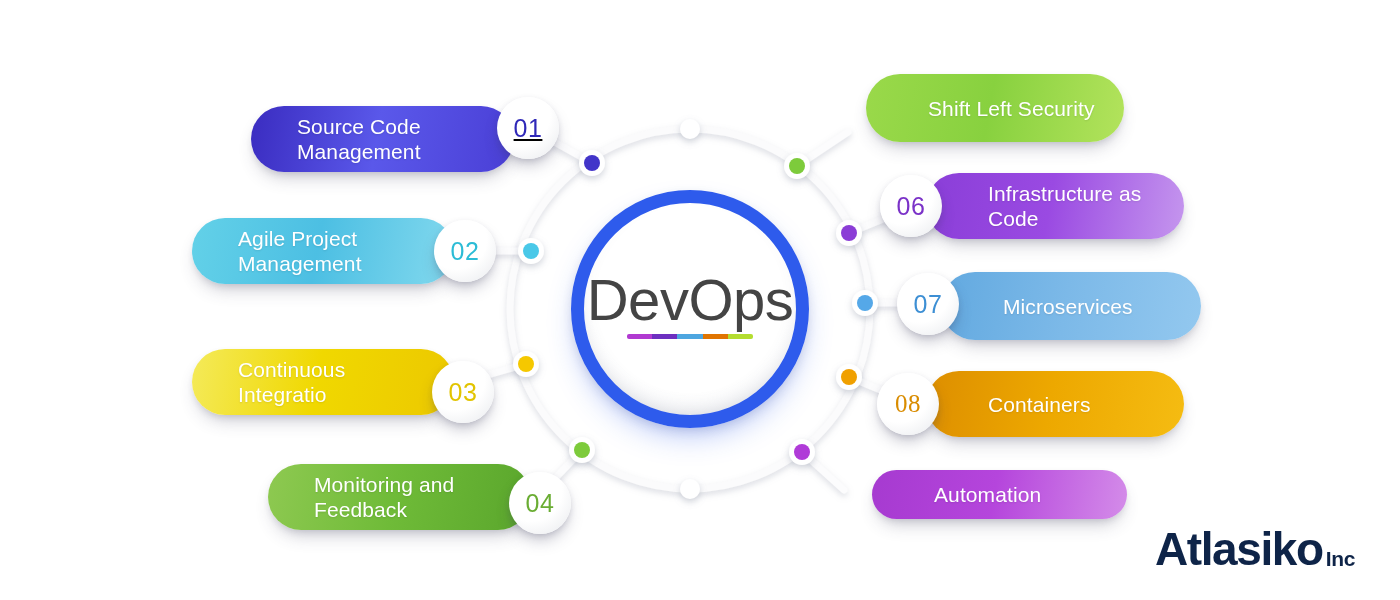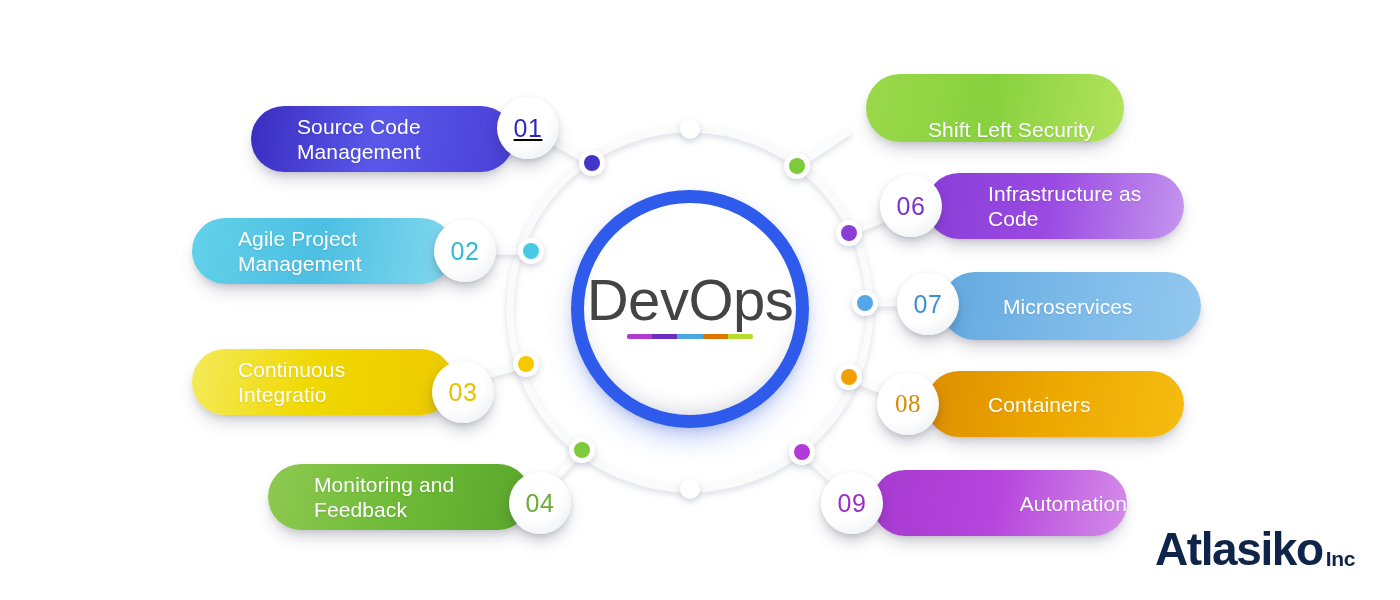--- a/index.html
+++ b/index.html
@@ -219,21 +219,21 @@
   </div>
 
   <div class="pill left" style="left: 268px; top: 464px; width: 263px; height: 66px; background: linear-gradient(100deg, rgb(142, 201, 81) 0%, rgb(111, 187, 56) 48%, rgb(90, 166, 44) 100%);">
     <div class="pill-label">Monitoring and
 Feedback</div>
   </div>
   <div class="knob" style="left:509px; top:472px;">
     <span style="color: rgb(106, 173, 51);">04</span>
   </div>
 
-  <div class="pill right" style="left: 866px; top: 74px; width: 258px; height: 68px; background: linear-gradient(100deg, rgb(154, 217, 74) 0%, rgb(136, 209, 63) 48%, rgb(179, 227, 92) 100%); align-items: flex-end;">
+  <div class="pill right" style="left: 866px; top: 74px; width: 258px; height: 68px; background: linear-gradient(100deg, rgb(154, 217, 74) 0%, rgb(136, 209, 63) 48%, rgb(179, 227, 92) 100%);">
     <div class="pill-label">Shift Left Security</div>
   </div>
 
   <div class="pill right" style="left: 926px; top: 173px; width: 258px; height: 66px; background: linear-gradient(100deg, rgb(138, 62, 216) 0%, rgb(154, 74, 226) 48%, rgb(197, 150, 238) 100%);">
     <div class="pill-label">Infrastructure as
 Code</div>
   </div>
   <div class="knob" style="left:880px; top:175px;">
     <span style="color: rgb(123, 50, 200);">06</span>
   </div>
@@ -245,25 +245,22 @@
     <span style="color: rgb(61, 143, 212);">07</span>
   </div>
 
   <div class="pill right" style="left: 926px; top: 371px; width: 258px; height: 66px; background: linear-gradient(100deg, rgb(221, 142, 0) 0%, rgb(237, 168, 0) 48%, rgb(245, 188, 18) 100%);">
     <div class="pill-label">Containers</div>
   </div>
   <div class="knob" style="left:877px; top:373px;">
     <span style="color: rgb(217, 140, 0); font-family: Liberation Serif, serif;">08</span>
   </div>
 
-  <div class="pill right" style="left: 872px; top: 470px; width: 255px; height: 66px; background: linear-gradient(100deg, rgb(166, 58, 208) 0%, rgb(181, 69, 220) 48%, rgb(212, 140, 233) 100%); justify-content: flex-end;">
+  <div class="pill right" style="left: 872px; top: 470px; width: 255px; height: 49px; background: linear-gradient(100deg, rgb(166, 58, 208) 0%, rgb(181, 69, 220) 48%, rgb(212, 140, 233) 100%);">
     <div class="pill-label">Automation</div>
-  </div>
-  <div class="knob" style="left:821px; top:472px;">
-    <span style="color: rgb(155, 47, 198);">09</span>
   </div>
 
   <div class="center-emblem">
     <div class="center-title">DevOps</div>
     <div class="center-underline">
         <i style="background: rgb(177, 58, 209); flex: 1 1 0%;"></i>
         <i style="background: rgb(109, 47, 192); flex: 1 1 0%;"></i>
         <i style="background: rgb(77, 166, 224); flex: 1 1 0%;"></i>
         <i style="background: rgb(224, 116, 0); flex: 1 1 0%;"></i>
         <i style="background: rgb(180, 221, 48); flex: 1 1 0%;"></i>

